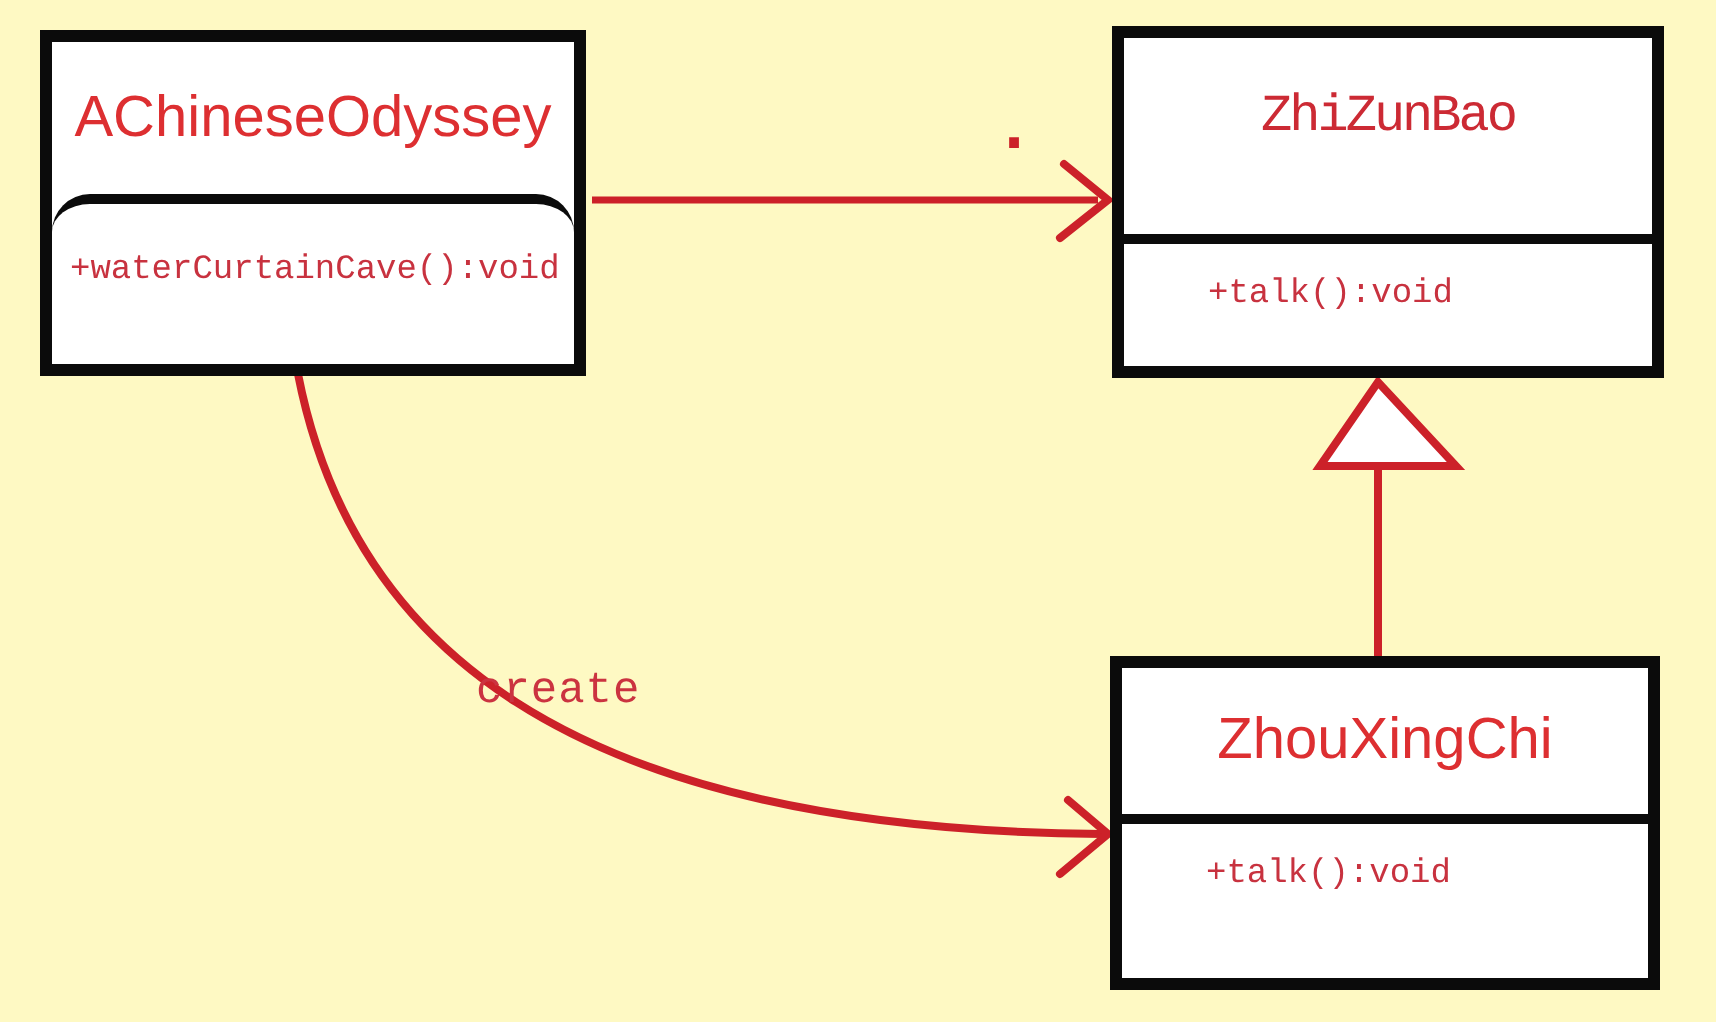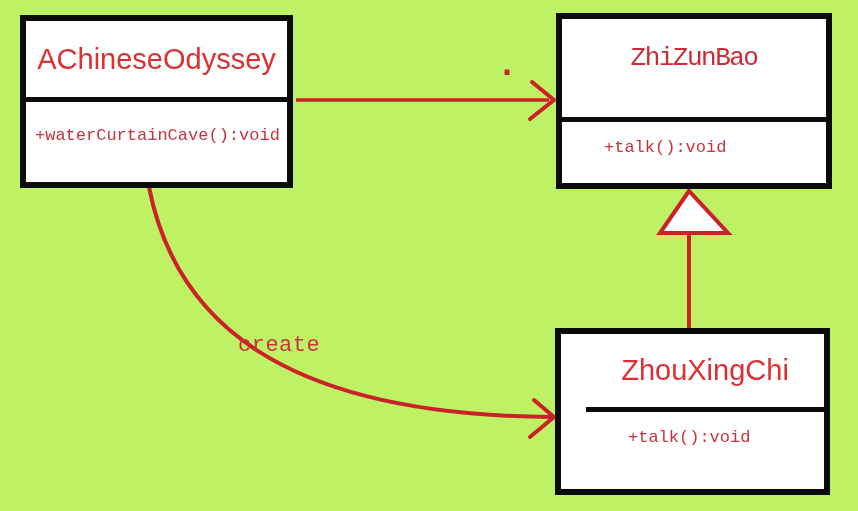--- a/index.html
+++ b/index.html
@@ -8,21 +8,21 @@
     width: 858px;
     height: 511px;
     background: #ffffff;
     overflow: hidden;
     font-family: "Liberation Sans", sans-serif;
   }
   #canvas {
     position: relative;
     width: 858px;
     height: 511px;
-    background: #bef264;
+    background: #fef9c3;
   }
   .wires {
     position: absolute;
     left: 0; top: 0;
     width: 858px; height: 511px;
     pointer-events: none;
   }
   .uml-class {
     position: absolute;
     box-sizing: border-box;
@@ -49,27 +49,27 @@
     flex: 1;
     border-top: 5px solid #0b0b0b;
     font-family: "Liberation Mono", monospace;
     font-size: 17px;
     color: #c8323f;
     padding-top: 20px;
   }
   
   #box-a { left: 20px;  top: 15px;  width: 273px; height: 173px; }
   #box-a .uml-title   { height: 76px; }
-  #box-a .uml-methods { padding-left: 9px; padding-top: 24px; }
+  #box-a .uml-methods { padding-left: 9px; padding-top: 24px; border-radius: 19px; }
 
   #box-b { left: 556px; top: 13px;  width: 276px; height: 176px; gap: 20px; }
   #box-b .uml-title   { height: 78px; }
   #box-b .uml-methods { padding-left: 42px; padding-top: 16px; }
 
-  #box-c { left: 555px; top: 328px; width: 275px; height: 167px; padding-left: 25px; }
+  #box-c { left: 555px; top: 328px; width: 275px; height: 167px; }
   #box-c .uml-title   { height: 73px; }
   #box-c .uml-methods { padding-left: 42px; padding-top: 16px; }
 
   .create-label {
     position: absolute;
     left: 238px;
     top: 333px;
     font-family: "Liberation Mono", monospace;
     font-size: 22px;
     letter-spacing: 0.5px;

